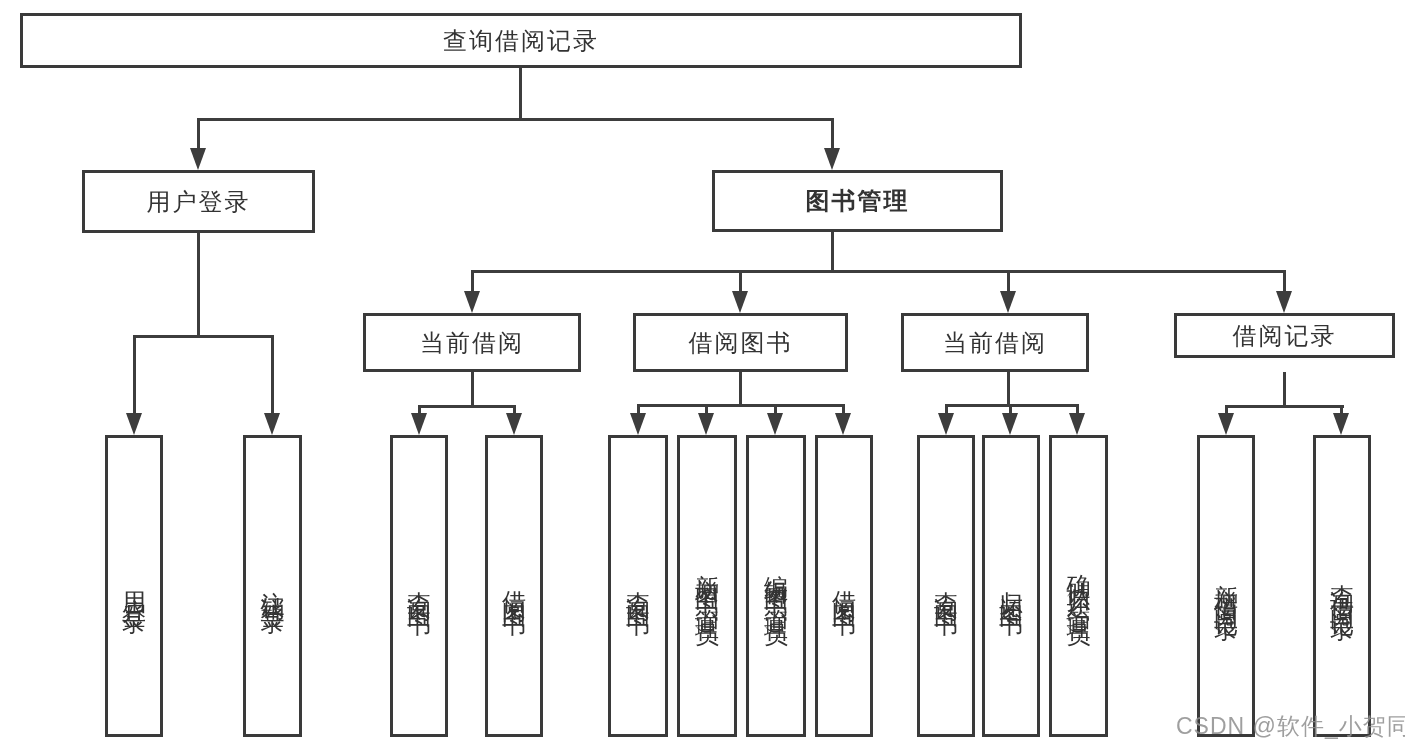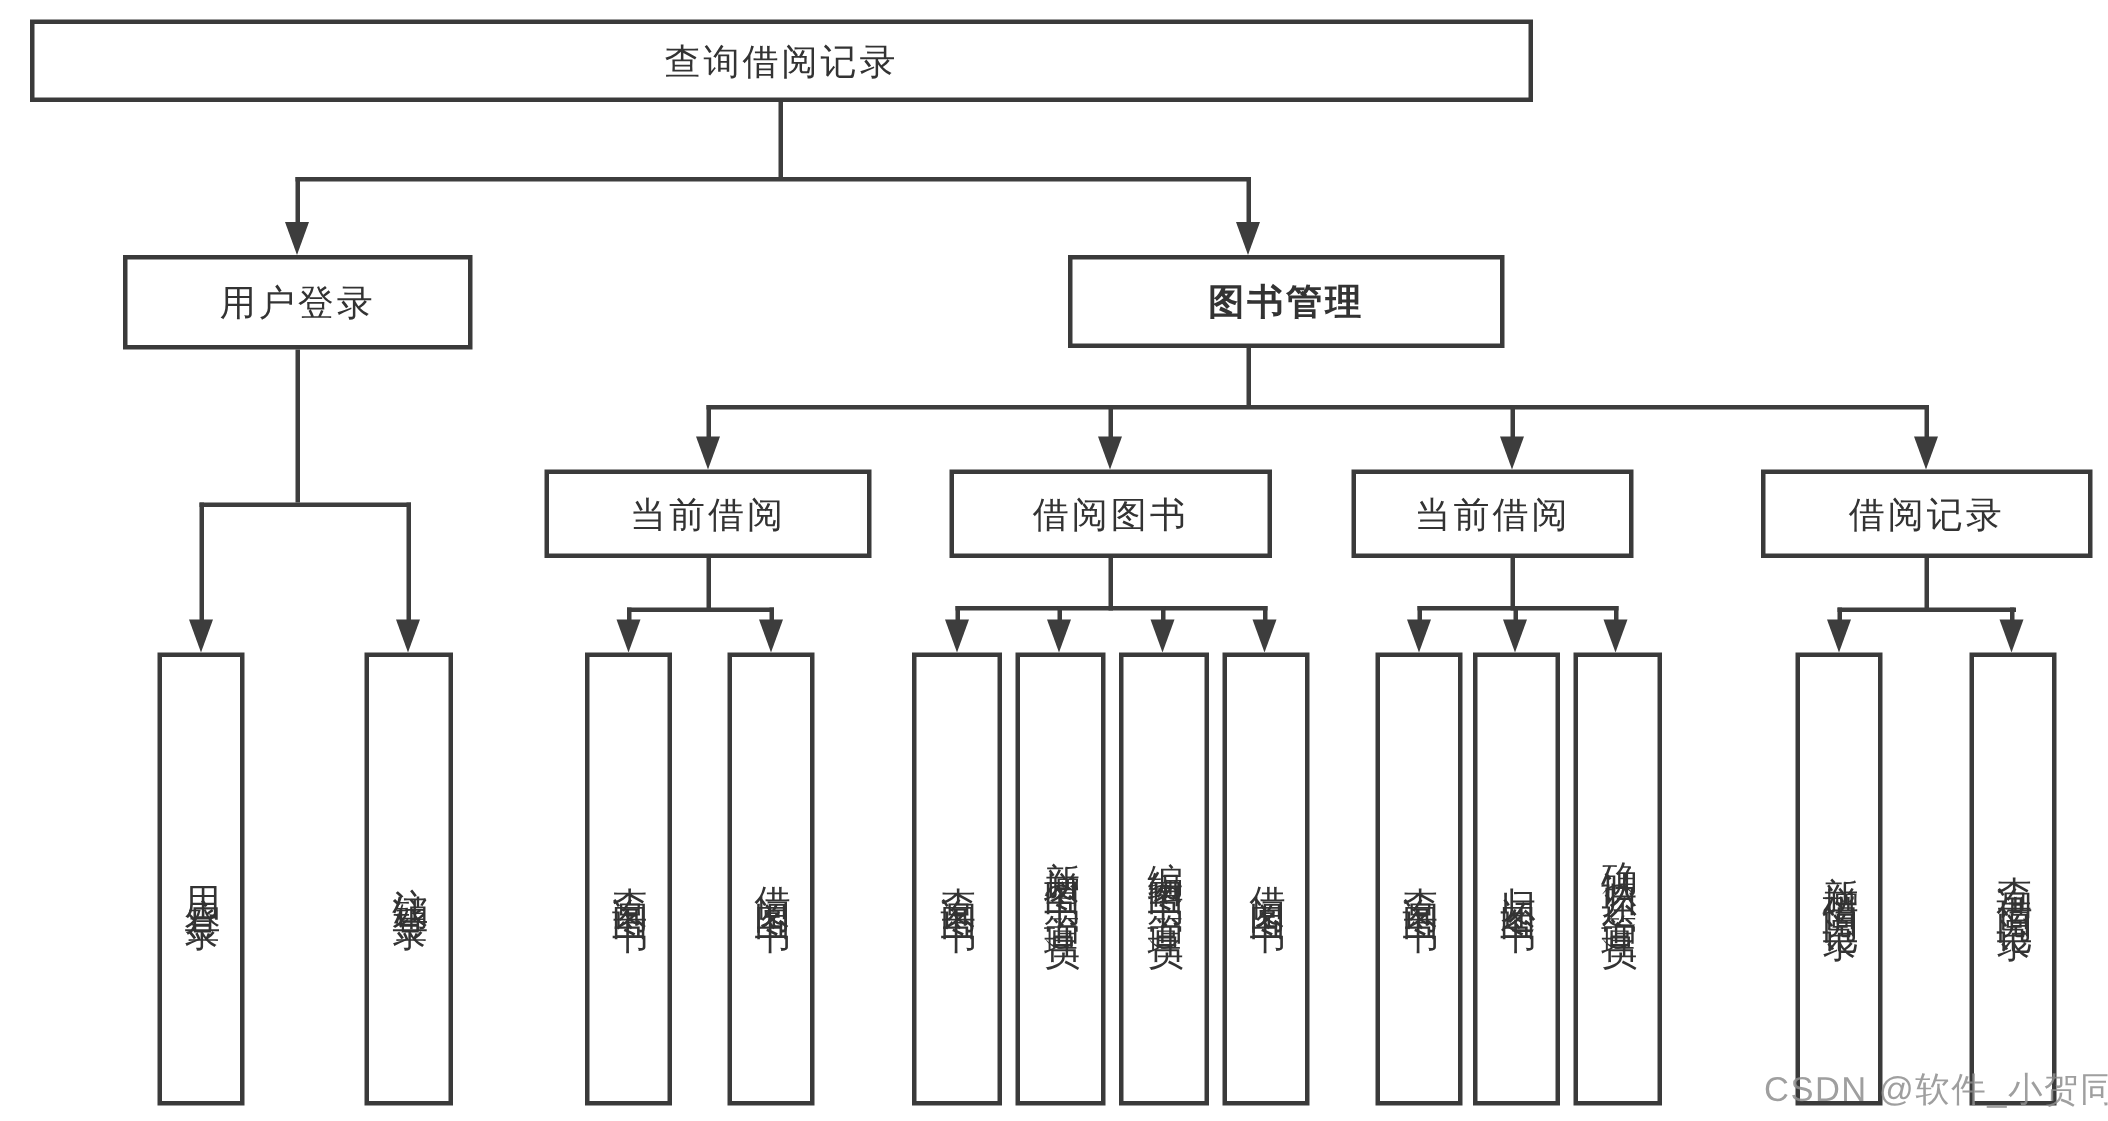--- a/index.html
+++ b/index.html
@@ -60,21 +60,21 @@
 <div class="vl" style="left:739px;top:270px;height:23px;"></div>
 <div class="arrow" style="left:732px;top:291px;"></div>
 <div class="vl" style="left:1007px;top:270px;height:23px;"></div>
 <div class="arrow" style="left:1000px;top:291px;"></div>
 <div class="vl" style="left:1283px;top:270px;height:23px;"></div>
 <div class="arrow" style="left:1276px;top:291px;"></div>
 
 <div class="box" style="left:363px;top:313px;width:218px;height:59px;">当前借阅</div>
 <div class="box" style="left:633px;top:313px;width:215px;height:59px;">借阅图书</div>
 <div class="box" style="left:901px;top:313px;width:188px;height:59px;">当前借阅</div>
-<div class="box" style="left:1174px;top:313px;width:221px;height:59px;">借阅记录</div>
+<div class="box" style="left:1174px;top:313px;width:221px;height:45px;">借阅记录</div>
 
 <div class="vl" style="left:471px;top:372px;height:36px;"></div>
 <div class="hl" style="left:418px;top:405px;width:98px;"></div>
 <div class="vl" style="left:418px;top:405px;height:10px;"></div>
 <div class="arrow" style="left:411px;top:413px;"></div>
 <div class="vl" style="left:513px;top:405px;height:10px;"></div>
 <div class="arrow" style="left:506px;top:413px;"></div>
 
 <div class="vl" style="left:739px;top:372px;height:35px;"></div>
 <div class="hl" style="left:637px;top:404px;width:208px;"></div>

